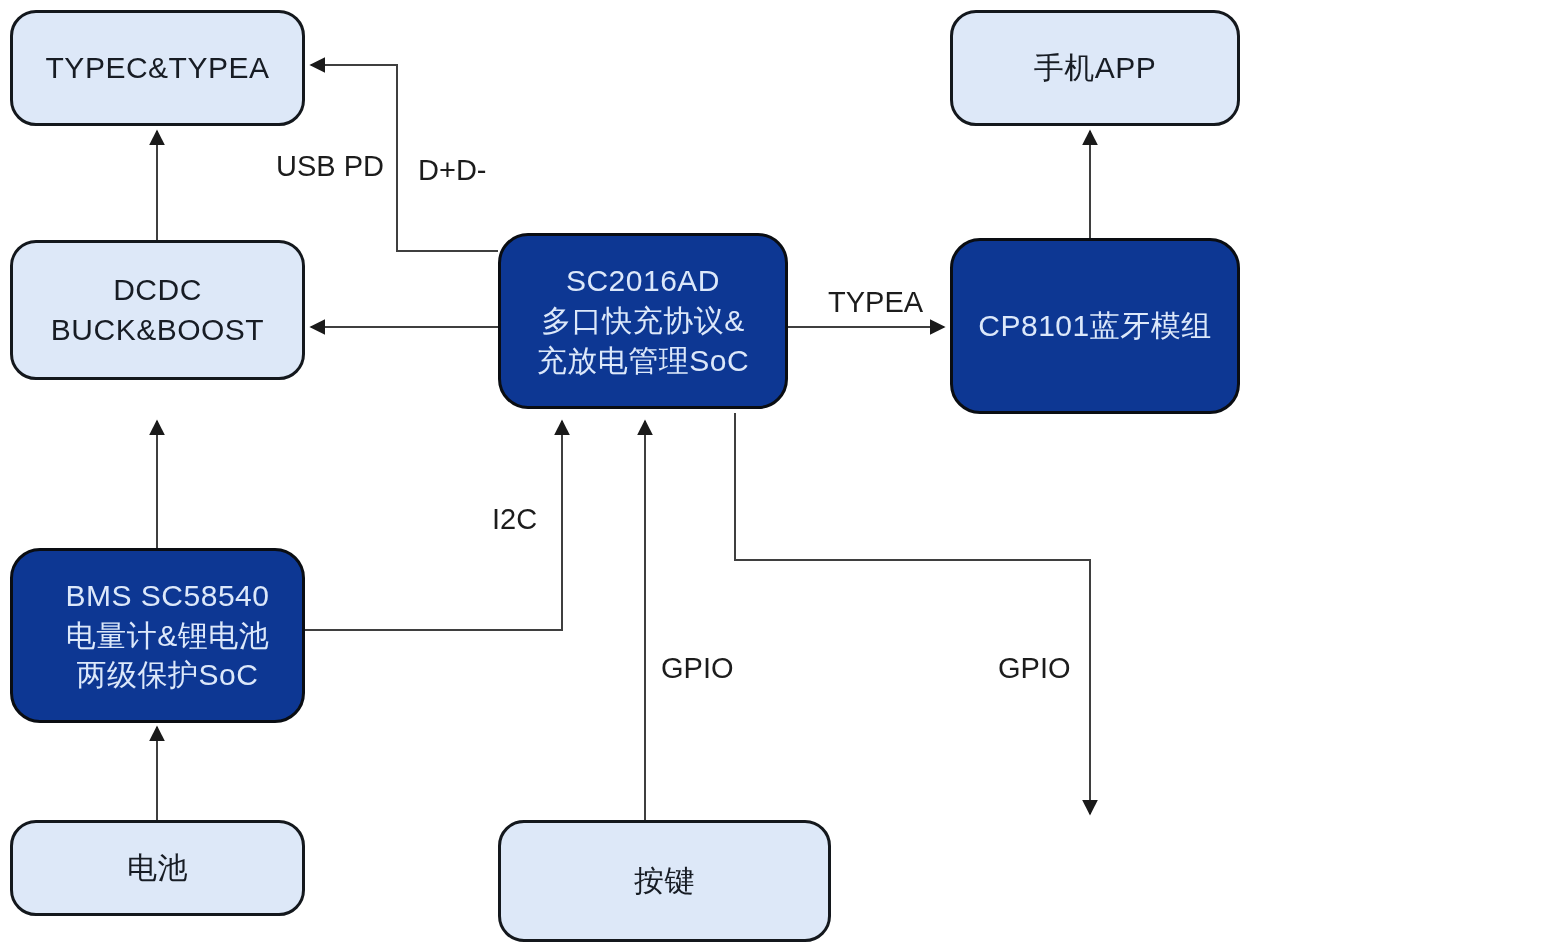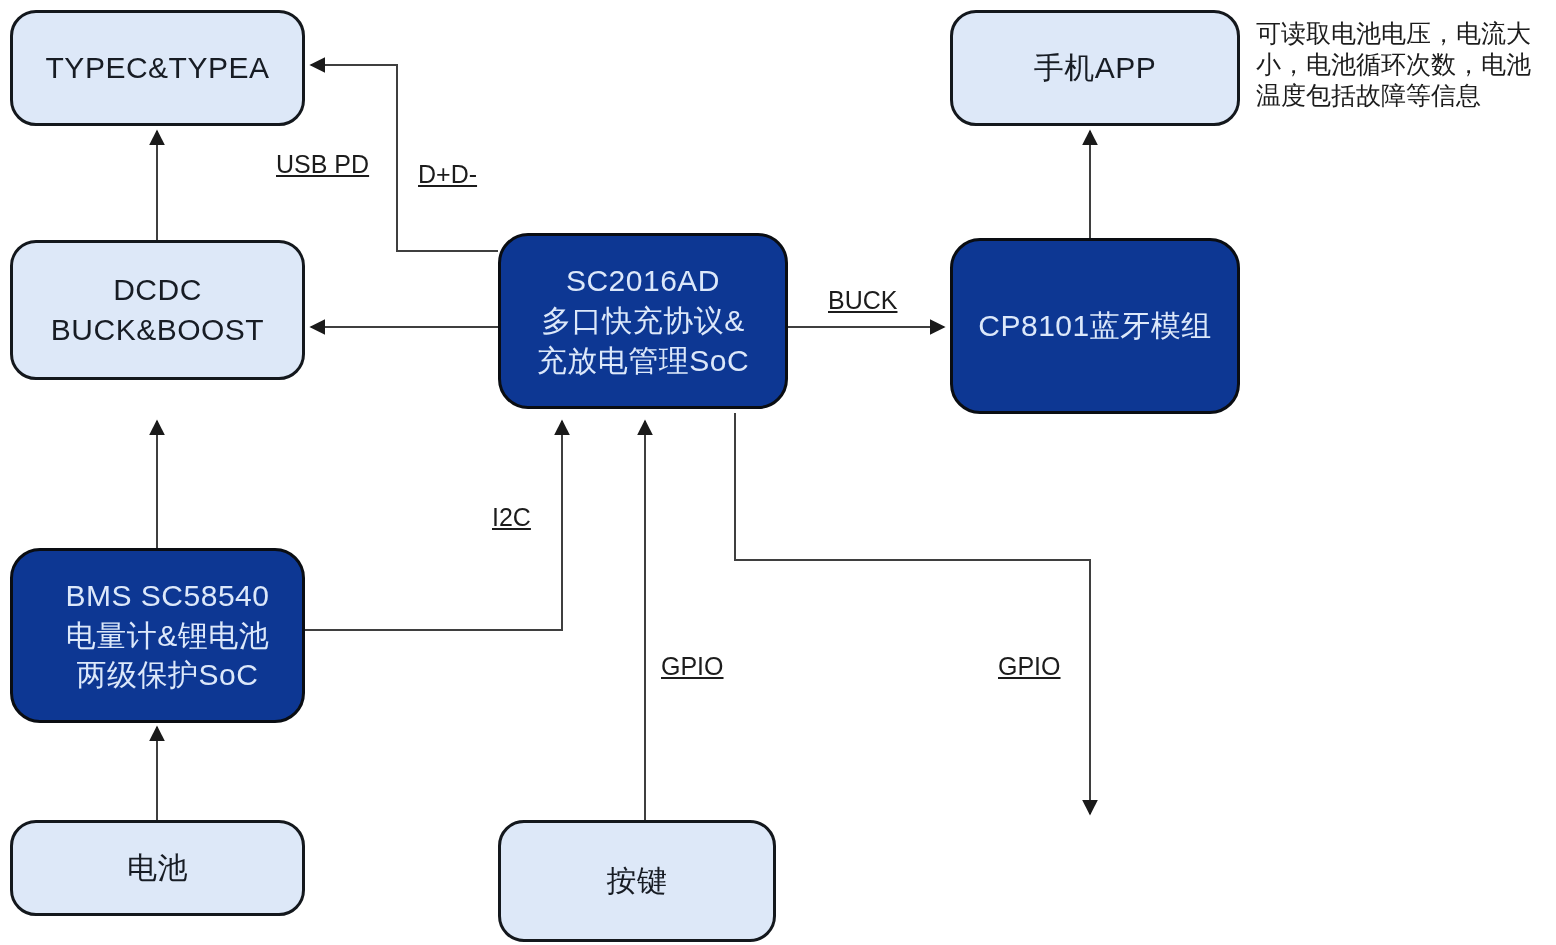--- a/index.html
+++ b/index.html
@@ -55,24 +55,23 @@
     color: var(--text-on-dark);
   }
   .node-label {
     font-size: 30px;
     line-height: 1.33;
     white-space: pre-line;
     letter-spacing: 0.5px;
   }
   .edge-label {
     position: absolute;
-    font-size: 25px;
+    font-size: 29px;
     color: var(--label-text);
     white-space: nowrap;
-    text-decoration: underline;
   }
   .annotation {
     position: absolute;
     left: 1256px; top: 18px;
     width: 300px;
     font-size: 25px;
     line-height: 31px;
     color: var(--label-text);
     white-space: pre-line;
   }
@@ -126,29 +125,26 @@
   <div class="node dark" style="left:10px; top:548px; width:295px; height:175px;padding-left:20px;">
     <span class="node-label">BMS SC58540
 电量计&amp;锂电池
 两级保护SoC</span>
   </div>
 
   <div class="node light" style="left:10px; top:820px; width:295px; height:96px;">
     <span class="node-label">电池</span>
   </div>
 
-  <div class="node light" style="left:498px; top:820px; width:278px; height:122px;justify-content:center;">
+  <div class="node light" style="left:498px; top:820px; width:333px; height:122px;justify-content:center;">
     <span class="node-label">按键</span>
   </div>
 
 
   <div class="edge-label" style="left:276px; top:150px;">USB PD</div>
-  <div class="edge-label" style="left:418px; top:160px;">D+D-</div>
-  <div class="edge-label" style="left:828px; top:286px;">BUCK</div>
+  <div class="edge-label" style="left:418px; top:154px;">D+D-</div>
+  <div class="edge-label" style="left:828px; top:286px;">TYPEA</div>
   <div class="edge-label" style="left:492px; top:503px;">I2C</div>
   <div class="edge-label" style="left:661px; top:652px;">GPIO</div>
   <div class="edge-label" style="left:998px; top:652px;">GPIO</div>
 
-  <div class="annotation">可读取电池电压，电流大
-小，电池循环次数，电池
-温度包括故障等信息</div>
 
 </div>
 
 </body></html>

